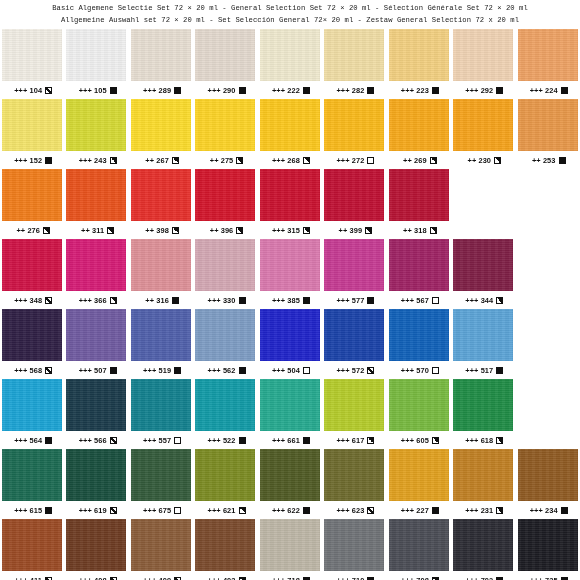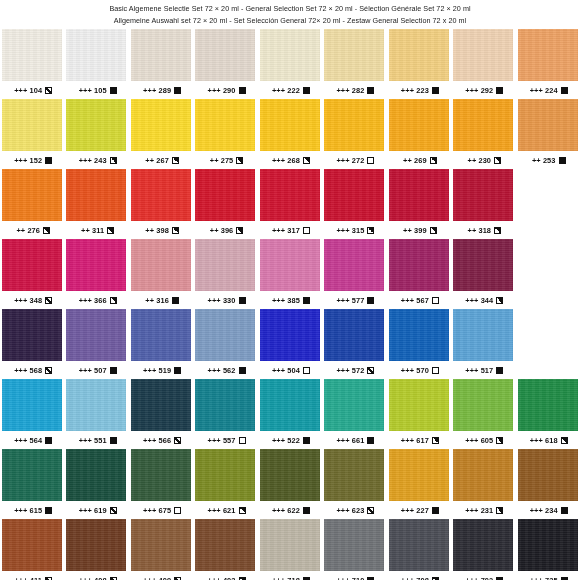--- a/index.html
+++ b/index.html
@@ -24,20 +24,21 @@
   .header {
     padding-top: 3px;
     text-align: center;
   }
   .header-line {
     font-size: 7.2px;
     line-height: 11.5px;
     letter-spacing: 0.05px;
     color: #1b1b1b;
     white-space: nowrap;
+    font-family: Liberation Mono, monospace;
   }
   .grid {
     position: absolute;
     top: 29px;
     left: 0;
     width: 580px;
   }
   .row {
     display: flex;
     width: 580px;
@@ -367,30 +368,20 @@
           <div class="swatch" style="background: rgb(210, 21, 43);">
             <div class="tex"></div>
             <div class="sheen"></div>
           </div>
           <div class="label-row">
             <span class="label-text">++ 396</span>
             <span class="op op-half"></span>
           </div>
         </div>
         <div class="swatch-cell">
-          <div class="swatch" style="background: rgb(207, 19, 48);">
-            <div class="tex"></div>
-            <div class="sheen"></div>
-          </div>
-          <div class="label-row">
-            <span class="label-text">+++ 317</span>
-            <span class="op op-empty"></span>
-          </div>
-        </div>
-        <div class="swatch-cell">
           <div class="swatch" style="background: rgb(201, 17, 47);">
             <div class="tex"></div>
             <div class="sheen"></div>
           </div>
           <div class="label-row">
             <span class="label-text">+++ 315</span>
             <span class="op op-half"></span>
           </div>
         </div>
         <div class="swatch-cell">
@@ -579,30 +570,20 @@
         </div>
       </div>
       <div class="row">
         <div class="swatch-cell">
           <div class="swatch" style="background: rgb(27, 163, 212);">
             <div class="tex"></div>
             <div class="sheen"></div>
           </div>
           <div class="label-row">
             <span class="label-text">+++ 564</span>
-            <span class="op op-full"></span>
-          </div>
-        </div>
-        <div class="swatch-cell">
-          <div class="swatch" style="background: rgb(130, 195, 222);">
-            <div class="tex"></div>
-            <div class="sheen"></div>
-          </div>
-          <div class="label-row">
-            <span class="label-text">+++ 551</span>
             <span class="op op-full"></span>
           </div>
         </div>
         <div class="swatch-cell">
           <div class="swatch" style="background: rgb(26, 58, 74);">
             <div class="tex"></div>
             <div class="sheen"></div>
           </div>
           <div class="label-row">
             <span class="label-text">+++ 566</span>

